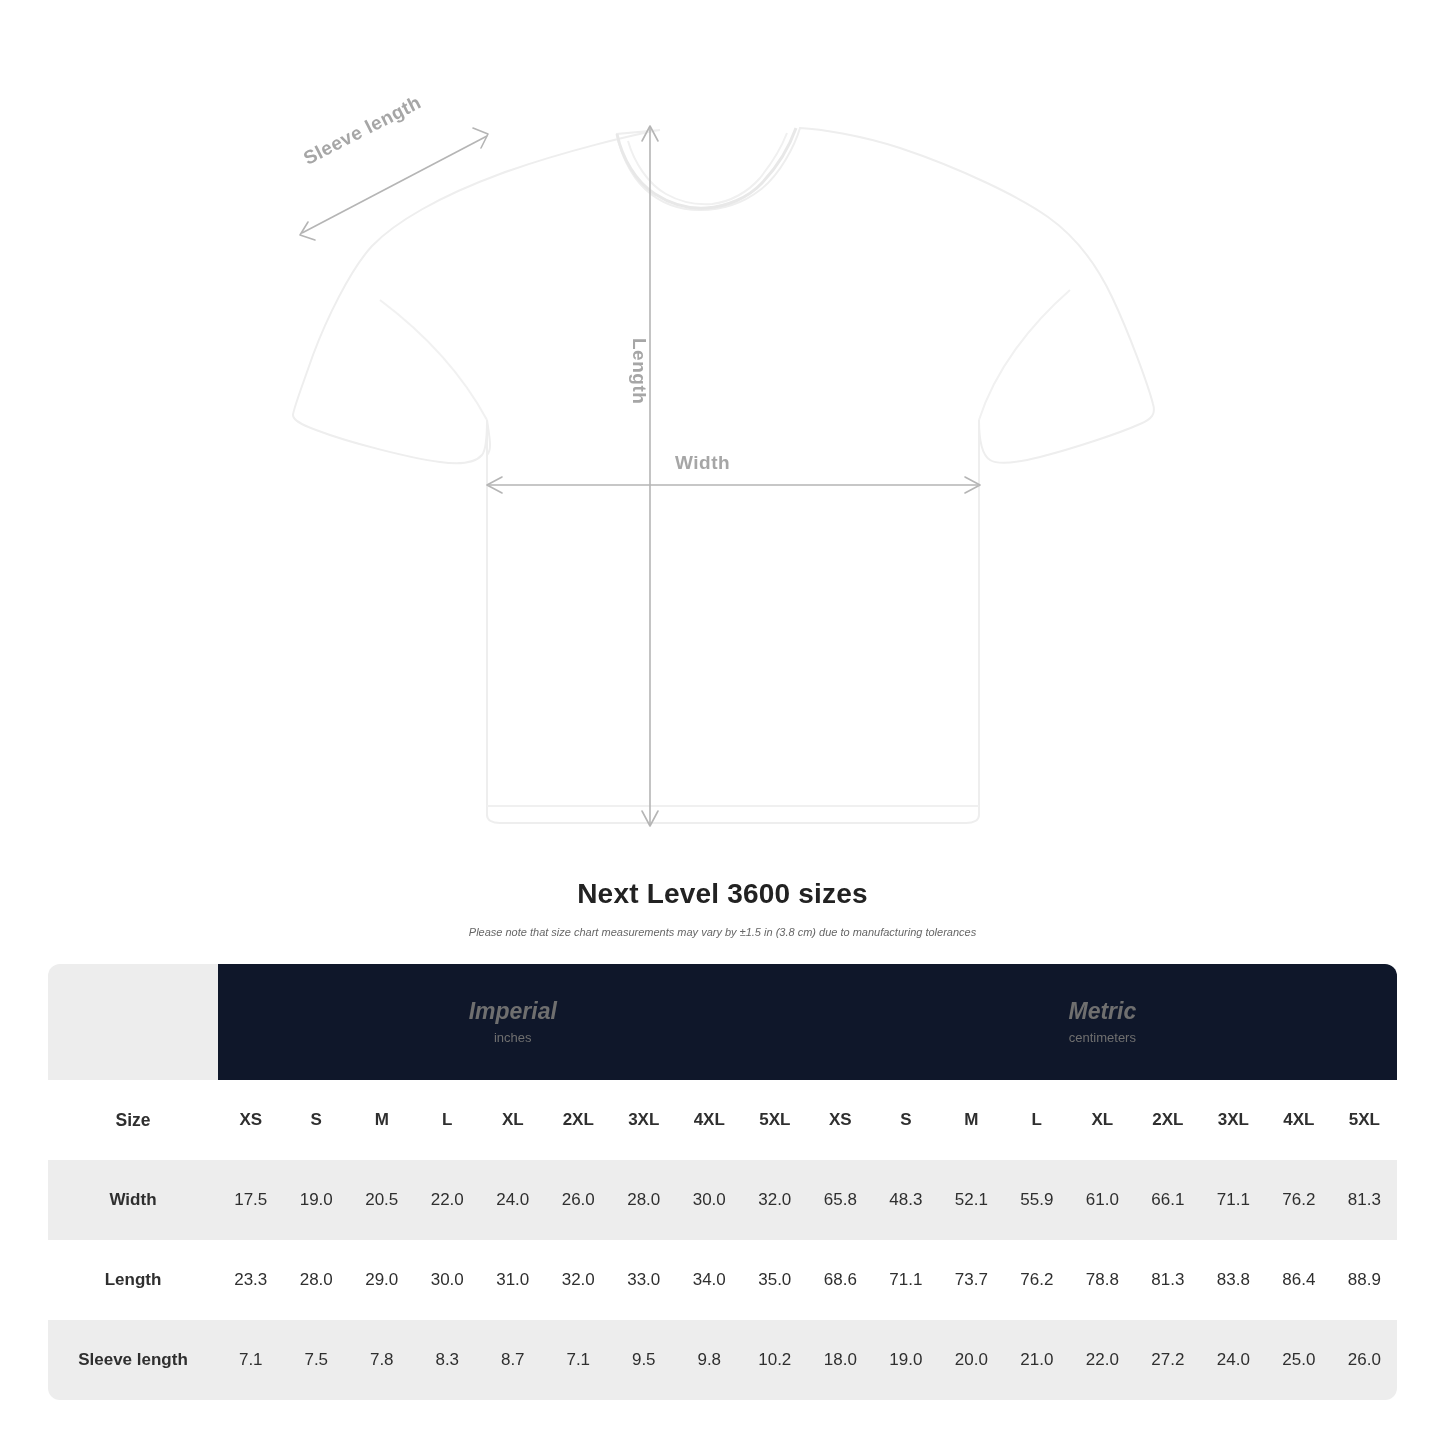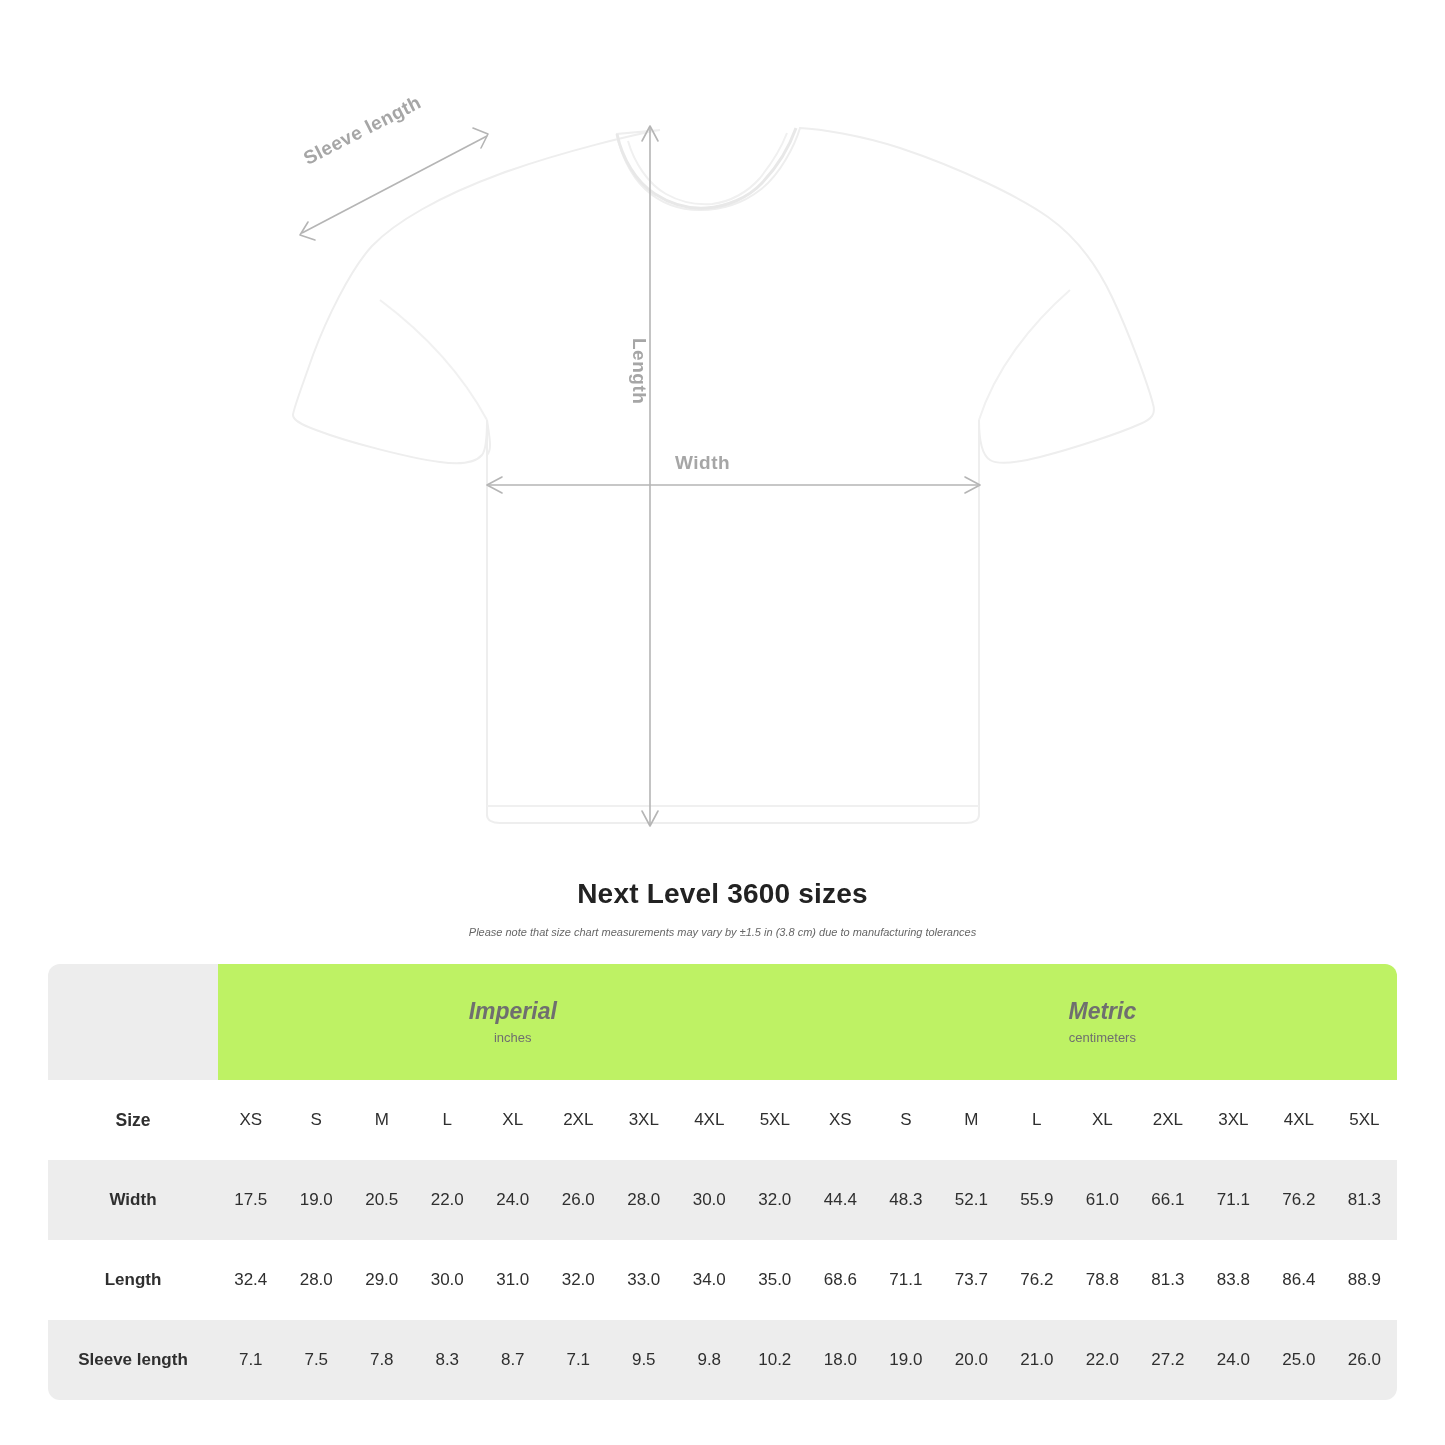--- a/index.html
+++ b/index.html
@@ -93,21 +93,21 @@
     vertical-align: middle;
     font-size: 17px;
     color: #2f2f2f;
     padding: 0;
     border: none;
   }
 
   
   .unit-row td {
     height: 116px;
-    background: #bef264;
+    background: #0f172a;
   }
   .unit-row td.first-cell {
     background: #ededed;
     border-top-left-radius: 12px;
   }
   .unit-row td.last-cell {
     border-top-right-radius: 12px;
   }
   .unit-name {
     font-size: 23px;
@@ -119,21 +119,21 @@
   .unit-sub {
     font-size: 13px;
     color: #6f6f6f;
     margin-top: 6px;
   }
 
   
   .head-row td {
     height: 80px;
     background: #ffffff;
-    font-weight: normal;
+    font-weight: bold;
     font-size: 17.5px;
     color: #333333;
   }
   .head-row td.row-label {
     font-size: 17.5px;
   }
 
   
   .data-row td {
     height: 80px;
@@ -296,34 +296,34 @@
           <td class="row-label">Width</td>
           <td>17.5</td>
           <td>19.0</td>
           <td>20.5</td>
           <td>22.0</td>
           <td>24.0</td>
           <td>26.0</td>
           <td>28.0</td>
           <td>30.0</td>
           <td>32.0</td>
-          <td>44.4</td>
+          <td>65.8</td>
           <td>48.3</td>
           <td>52.1</td>
           <td>55.9</td>
           <td>61.0</td>
           <td>66.1</td>
           <td>71.1</td>
           <td>76.2</td>
           <td>81.3</td>
         </tr>
 
         <tr class="data-row row-plain">
           <td class="row-label">Length</td>
-          <td>32.4</td>
+          <td>23.3</td>
           <td>28.0</td>
           <td>29.0</td>
           <td>30.0</td>
           <td>31.0</td>
           <td>32.0</td>
           <td>33.0</td>
           <td>34.0</td>
           <td>35.0</td>
           <td>68.6</td>
           <td>71.1</td>

